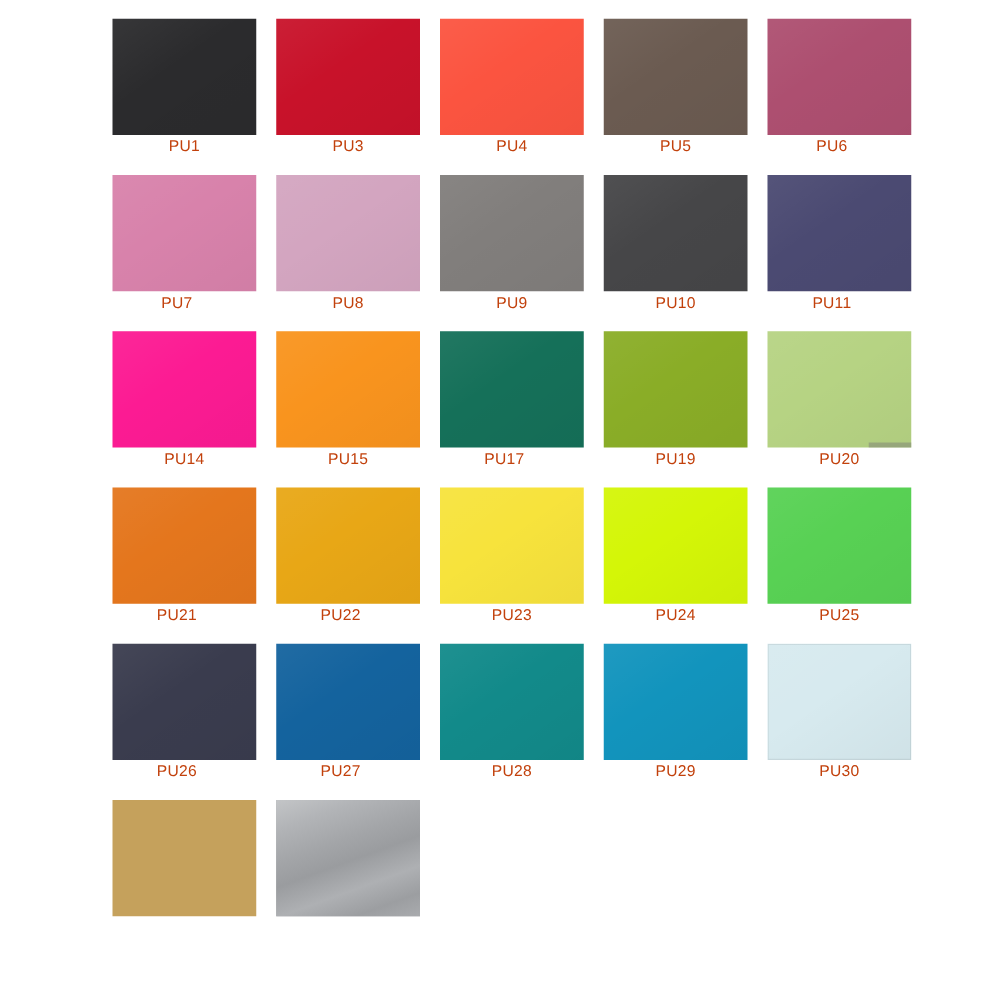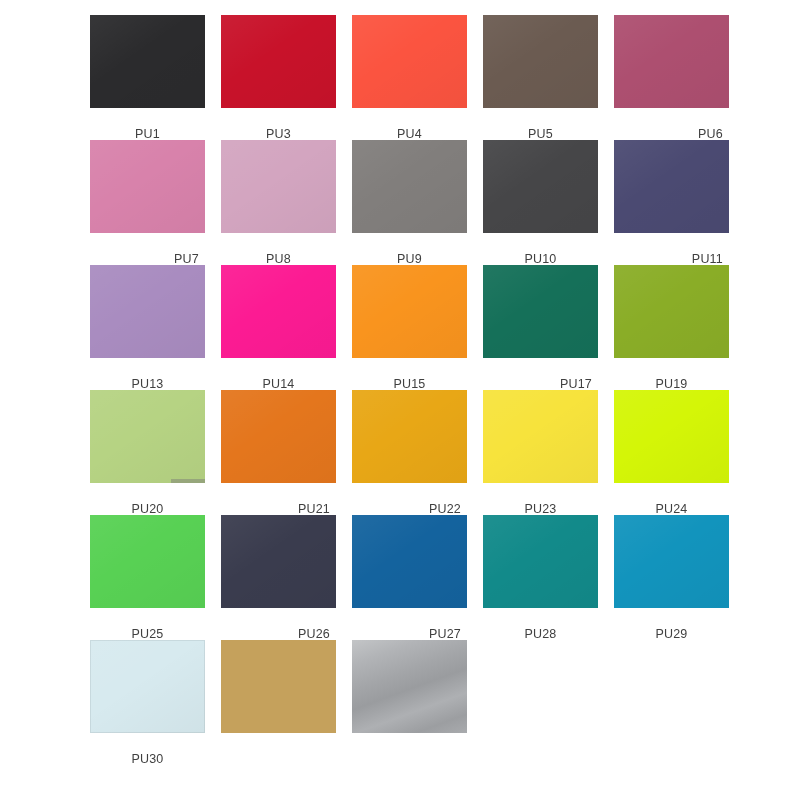--- a/index.html
+++ b/index.html
@@ -39,28 +39,28 @@
     width: 115px;
     height: 93px;
     display: block;
     position: relative;
   }
   .swatch-label {
     display: block;
     width: 115px;
     text-align: center;
     font-size: 12.5px;
-    color: #404040;
+    color: #c2410c;
     line-height: 17px;
-    padding-top: 18px;
+    padding-top: 1px;
     letter-spacing: 0.2px;
     white-space: nowrap;
   }
   
-  .lbl-left   { text-align: right; transform: translateX(-6px); }
+  .lbl-left   { text-align: center; transform: translateX(-6px); }
   
   .chip-outlined { box-shadow: inset 0 0 0 1px rgba(0,0,0,0.07); }
   .chip-shadowed::after {
     content: "";
     position: absolute;
     right: 0;
     bottom: 0;
     width: 34px;
     height: 4px;
     background: rgba(120,120,120,0.45);
@@ -103,24 +103,20 @@
         <span class="swatch-chip" style="background-color: rgb(129, 126, 124); background-image: linear-gradient(145deg, rgba(255, 255, 255, 0.055) 0%, rgba(255, 255, 255, 0) 42%, rgba(0, 0, 0, 0.035) 100%);"></span>
         <span class="swatch-label">PU9</span>
       </div>
       <div class="swatch-cell">
         <span class="swatch-chip" style="background-color: rgb(70, 70, 72); background-image: linear-gradient(145deg, rgba(255, 255, 255, 0.055) 0%, rgba(255, 255, 255, 0) 42%, rgba(0, 0, 0, 0.035) 100%);"></span>
         <span class="swatch-label">PU10</span>
       </div>
       <div class="swatch-cell">
         <span class="swatch-chip" style="background-color: rgb(75, 74, 114); background-image: linear-gradient(145deg, rgba(255, 255, 255, 0.055) 0%, rgba(255, 255, 255, 0) 42%, rgba(0, 0, 0, 0.035) 100%);"></span>
         <span class="swatch-label lbl-left">PU11</span>
-      </div>
-      <div class="swatch-cell">
-        <span class="swatch-chip" style="background-color: rgb(169, 140, 192); background-image: linear-gradient(145deg, rgba(255, 255, 255, 0.055) 0%, rgba(255, 255, 255, 0) 42%, rgba(0, 0, 0, 0.035) 100%);"></span>
-        <span class="swatch-label">PU13</span>
       </div>
       <div class="swatch-cell">
         <span class="swatch-chip" style="background-color: rgb(252, 27, 147); background-image: linear-gradient(145deg, rgba(255, 255, 255, 0.055) 0%, rgba(255, 255, 255, 0) 42%, rgba(0, 0, 0, 0.035) 100%);"></span>
         <span class="swatch-label">PU14</span>
       </div>
       <div class="swatch-cell">
         <span class="swatch-chip" style="background-color: rgb(249, 148, 30); background-image: linear-gradient(145deg, rgba(255, 255, 255, 0.055) 0%, rgba(255, 255, 255, 0) 42%, rgba(0, 0, 0, 0.035) 100%);"></span>
         <span class="swatch-label">PU15</span>
       </div>
       <div class="swatch-cell">

